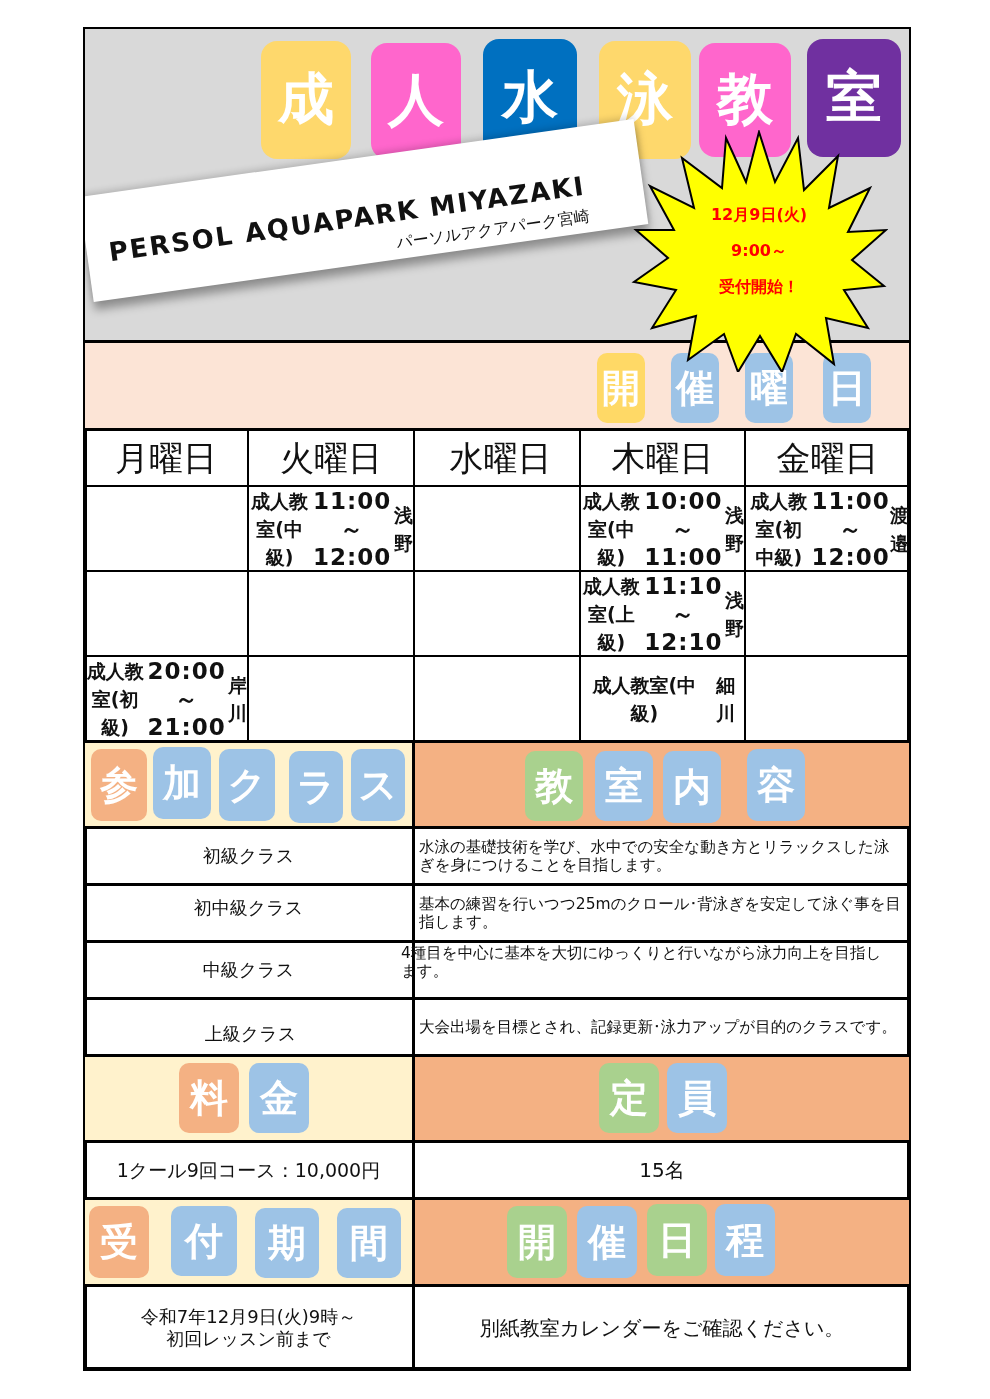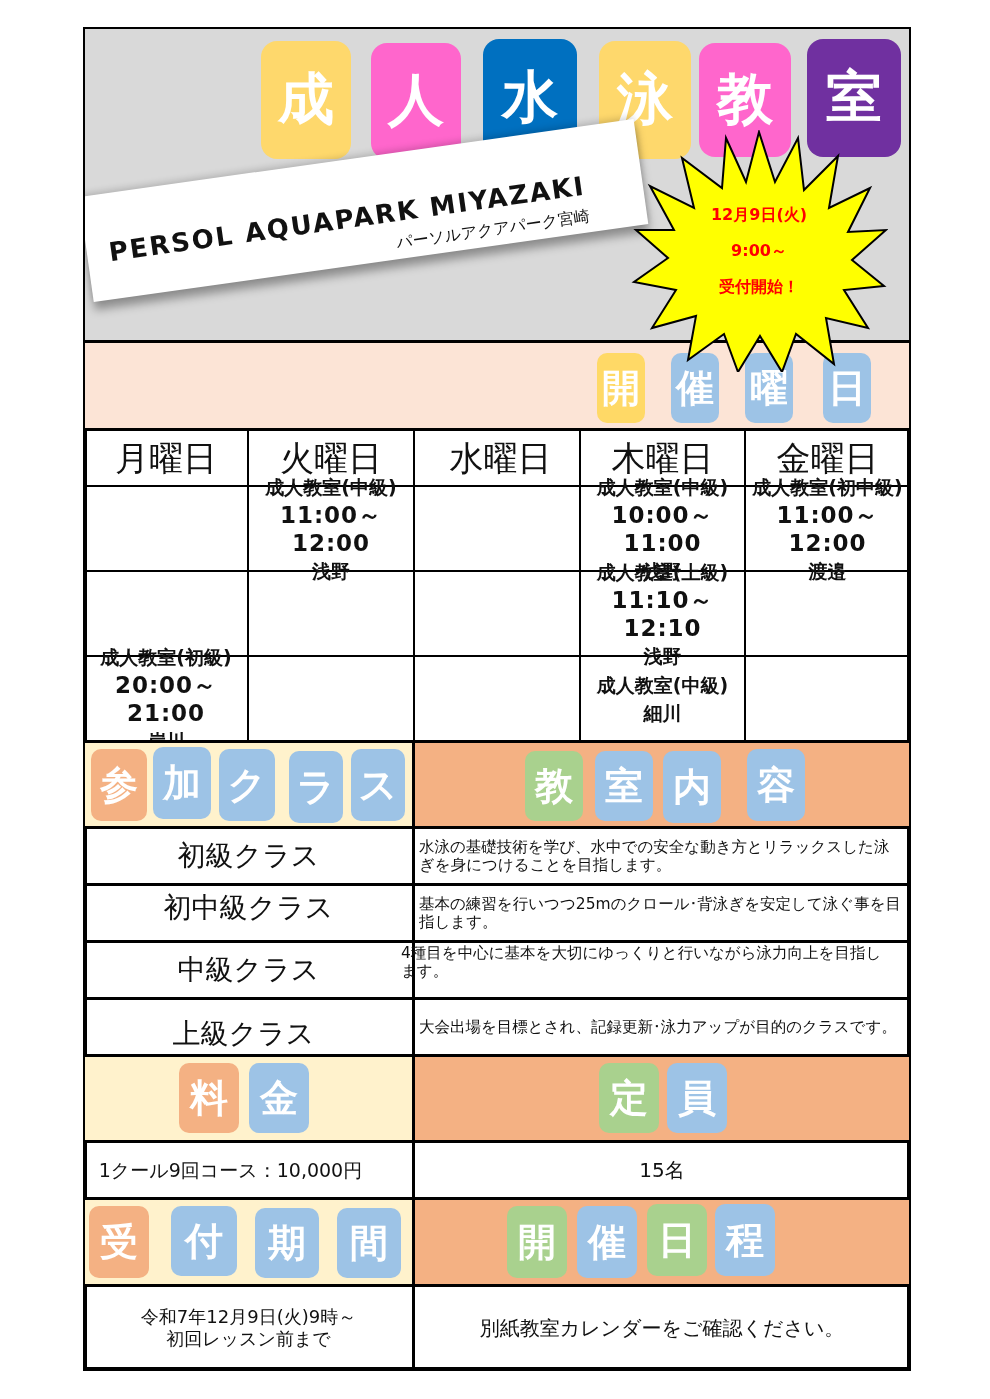--- a/index.html
+++ b/index.html
@@ -21,24 +21,24 @@
   .burst-text { position:absolute; left:630px; top:130px; width:258px; height:242px; z-index:6;
                 display:flex; flex-direction:column; align-items:center; justify-content:center;
                 color:#ff0000; font-weight:bold; font-size:16px; line-height:36px; }
   .band { left:85px; width:824px; border-top:3px solid #000; }
   .sm-tile { position:absolute; width:48px; border-radius:10px; color:#fff; font-weight:bold;
              display:flex; align-items:center; justify-content:center; font-size:38px; }
   .grid-line-h { position:absolute; height:3px; background:#000; }
   .grid-line-v { position:absolute; width:3px; background:#000; }
   .day { position:absolute; top:431px; height:55px; display:flex; align-items:center;
          justify-content:center; font-size:34px; }
-  .cell { position:absolute; display:flex; flex-direction:column; align-items:center;
+  .cell { position:absolute; display:flex; flex-direction:row; align-items:center;
           justify-content:center; font-weight:bold; font-size:19px; line-height:28px; text-align:center; }
   .cell .t { font-size:23px; letter-spacing:1px; }
-  .cls { position:absolute; display:flex; align-items:center; justify-content:center; font-size:28px; }
+  .cls { position:absolute; display:flex; align-items:center; justify-content:center; font-size:18px; }
   .desc { position:absolute; display:flex; align-items:center; font-size:15.5px; line-height:18px;
           padding-left:4px; padding-right:4px; box-sizing:border-box; }
   .val { position:absolute; display:flex; align-items:center; justify-content:center;
          text-align:center; font-size:20px; line-height:24px; }
 </style>
 </head>
 <body>
 
 <div class="abs frame"></div>
 
@@ -181,42 +181,42 @@
 <div class="grid-line-h" style="left:85px;top:883px;width:824px;"></div>
 <div class="grid-line-h" style="left:85px;top:940px;width:824px;"></div>
 <div class="grid-line-h" style="left:85px;top:997px;width:824px;"></div>
 
 <div class="cls" style="left:85px;top:829px;width:327px;height:54px;">初級クラス</div>
 <div class="desc" style="left:415px;top:829px;width:494px;height:54px;">水泳の基礎技術を学び、水中での安全な動き方とリラックスした泳ぎを身につけることを目指します。</div>
 <div class="cls" style="left:85px;top:886px;width:327px;height:44px;">初中級クラス</div>
 <div class="desc" style="left:415px;top:886px;width:494px;height:54px;">基本の練習を行いつつ25mのクロール･背泳ぎを安定して泳ぐ事を目指します。</div>
 <div class="cls" style="left:85px;top:943px;width:327px;height:54px;">中級クラス</div>
 <div class="desc" style="left:397px;top:943px;width:494px;height:38px;">4種目を中心に基本を大切にゆっくりと行いながら泳力向上を目指します。</div>
-<div class="cls" style="left:80px;top:1000px;width:327px;height:68px;">上級クラス</div>
+<div class="cls" style="left:87px;top:1000px;width:327px;height:68px;">上級クラス</div>
 <div class="desc" style="left:415px;top:1000px;width:494px;height:54px;">大会出場を目標とされ、記録更新･泳力アップが目的のクラスです。</div>
 
 <div class="grid-line-h" style="left:85px;top:1054px;width:824px;"></div>
 <div class="abs" style="left:85px;top:1057px;width:327px;height:83px;background:#fff2cc;">
   <div class="sm-tile" style="left:94px;top:6px;height:70px;width:60px;background:#f4b183;">
       <span>料</span>
     </div>
   <div class="sm-tile" style="left:164px;top:6px;height:70px;width:60px;background:#9dc3e6;">
       <span>金</span>
     </div>
 </div>
 <div class="abs" style="left:415px;top:1057px;width:494px;height:83px;background:#f4b183;">
   <div class="sm-tile" style="left:184px;top:6px;height:70px;width:60px;background:#a9d18e;">
       <span>定</span>
     </div>
   <div class="sm-tile" style="left:252px;top:6px;height:70px;width:60px;background:#9dc3e6;">
       <span>員</span>
     </div>
 </div>
 <div class="grid-line-h" style="left:85px;top:1140px;width:824px;"></div>
-<div class="val" style="left:67px;top:1143px;width:327px;height:54px;font-size:19px;">1クール9回コース：10,000円</div>
+<div class="val" style="left:85px;top:1143px;width:327px;height:54px;font-size:19px;">1クール9回コース：10,000円</div>
 <div class="val" style="left:415px;top:1143px;width:494px;height:54px;">15名</div>
 
 <div class="grid-line-h" style="left:85px;top:1197px;width:824px;"></div>
 <div class="abs" style="left:85px;top:1200px;width:327px;height:84px;background:#fff2cc;">
   <div class="sm-tile" style="left:4px;top:6px;height:72px;width:60px;background:#f4b183;">
       <span>受</span>
     </div>
   <div class="sm-tile" style="left:86px;top:6px;height:70px;width:66px;background:#9dc3e6;">
       <span>付</span>
     </div>

